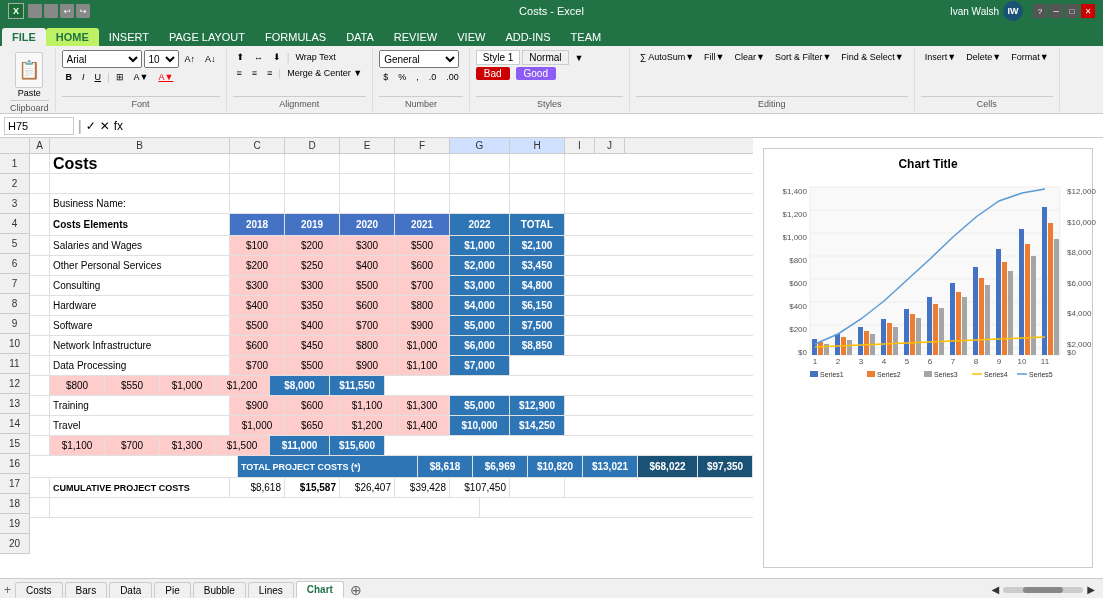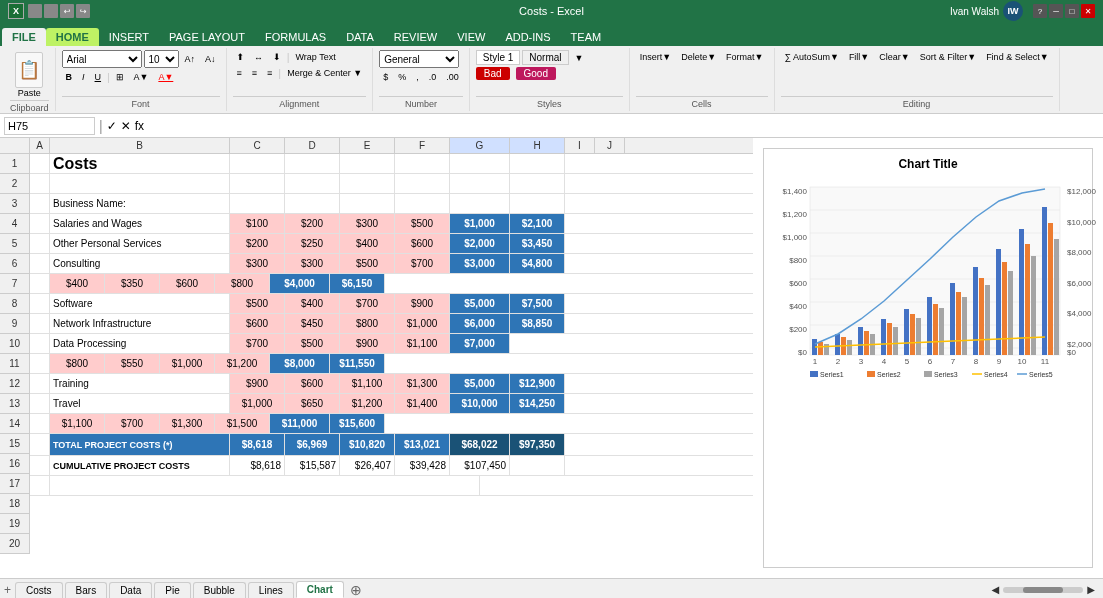--- a/index.html
+++ b/index.html
@@ -79,21 +79,21 @@
     .formula-bar {
       height: 24px;
       background: #fff;
       border-bottom: 1px solid #ccc;
       display: flex;
       align-items: center;
       padding: 0 4px;
       gap: 4px;
     }
     .name-box {
-      width: 91px;
+      width: 70px;
       height: 18px;
       border: 1px solid #ccc;
       font-size: 11px;
       padding: 0 3px;
     }
     .formula-bar-sep { color: #999; font-size: 14px; }
     .formula-input { flex: 1; height: 18px; border: none; outline: none; font-size: 11px; }
 
     
     .main-area {
@@ -362,50 +362,50 @@
 
   <div class="ribbon-group" style="min-width:160px;">
     <div style="flex:1;display:flex;flex-direction:column;gap:2px;width:100%;">
       <div class="ribbon-row">
         <div style="border:1px solid #ccc;padding:1px 6px;font-size:10px;background:#fff;">Style 1</div>
         <div style="border:1px solid #ccc;padding:1px 6px;font-size:10px;background:#f0f0f0;">Normal</div>
         <button class="ribbon-btn">▼</button>
       </div>
       <div class="ribbon-row">
         <div style="background:#c00;color:white;padding:1px 8px;font-size:10px;border-radius:2px;">Bad</div>
-        <div style="background:#be185d;color:white;padding:1px 8px;font-size:10px;border-radius:2px;margin-left:4px;">Good</div>
+        <div style="background:#8b5cf6;color:white;padding:1px 8px;font-size:10px;border-radius:2px;margin-left:4px;">Good</div>
       </div>
     </div>
     <div class="ribbon-group-label">Styles</div>
-  </div>
-
-  <div class="ribbon-group" style="min-width:80px;">
-    <div style="flex:1;display:flex;gap:2px;align-items:flex-start;">
-      <div style="display:flex;flex-direction:column;align-items:center;">
-        <button class="ribbon-btn" style="font-size:9px;">Insert▼</button>
-      </div>
-      <div style="display:flex;flex-direction:column;align-items:center;">
-        <button class="ribbon-btn" style="font-size:9px;">Delete▼</button>
-      </div>
-      <div style="display:flex;flex-direction:column;align-items:center;">
-        <button class="ribbon-btn" style="font-size:9px;">Format▼</button>
-      </div>
-    </div>
-    <div class="ribbon-group-label">Cells</div>
   </div>
 
   <div class="ribbon-group" style="min-width:90px;">
     <div style="flex:1;display:flex;gap:2px;align-items:flex-start;">
       <button class="ribbon-btn" style="font-size:9px;">∑ AutoSum▼</button>
       <button class="ribbon-btn" style="font-size:9px;">Fill▼</button>
       <button class="ribbon-btn" style="font-size:9px;">Clear▼</button>
       <button class="ribbon-btn" style="font-size:9px;">Sort &amp; Filter▼</button>
       <button class="ribbon-btn" style="font-size:9px;">Find &amp; Select▼</button>
     </div>
     <div class="ribbon-group-label">Editing</div>
+  </div>
+
+  <div class="ribbon-group" style="min-width:80px;">
+    <div style="flex:1;display:flex;gap:2px;align-items:flex-start;">
+      <div style="display:flex;flex-direction:column;align-items:center;">
+        <button class="ribbon-btn" style="font-size:9px;">Insert▼</button>
+      </div>
+      <div style="display:flex;flex-direction:column;align-items:center;">
+        <button class="ribbon-btn" style="font-size:9px;">Delete▼</button>
+      </div>
+      <div style="display:flex;flex-direction:column;align-items:center;">
+        <button class="ribbon-btn" style="font-size:9px;">Format▼</button>
+      </div>
+    </div>
+    <div class="ribbon-group-label">Cells</div>
   </div>
 </div>
 
 <div class="formula-bar">
   <input class="name-box" value="H75" style="">
   <span class="formula-bar-sep">|</span>
   <span style="font-size:12px;cursor:pointer;">✓</span>
   <span style="font-size:12px;cursor:pointer;">✕</span>
   <span style="font-size:12px;cursor:pointer;">fx</span>
   <input class="formula-input" value="" style="">
@@ -481,20 +481,30 @@
           <div class="cell" style="width:20px;"></div>
           <div class="cell" style="width:180px;">Business Name:</div>
           <div class="cell" style="width:55px;"></div>
           <div class="cell" style="width:55px;"></div>
           <div class="cell" style="width:55px;"></div>
           <div class="cell" style="width:55px;"></div>
           <div class="cell" style="width:60px;"></div>
           <div class="cell" style="width:55px;"></div>
         </div>
 
+        <div class="data-row" style="height:22px;">
+          <div class="cell" style="width:20px;"></div>
+          <div class="cell label" style="width:180px;font-weight:bold;">Costs Elements</div>
+          <div class="cell header-row" style="width:55px;">2018</div>
+          <div class="cell header-row" style="width:55px;">2019</div>
+          <div class="cell header-row" style="width:55px;">2020</div>
+          <div class="cell header-row" style="width:55px;">2021</div>
+          <div class="cell year-2022" style="width:60px;">2022</div>
+          <div class="cell total-col" style="width:55px;">TOTAL</div>
+        </div>
 
         <div id="data-rows-container">
             <div class="data-row">
       <div class="cell" style="width:20px;"></div>
       <div class="cell" style="width:180px;">Salaries and Wages</div>
       <div class="cell red-light center" style="width:55px;">$100</div>
       <div class="cell red-light center" style="width:55px;">$200</div>
       <div class="cell red-light center" style="width:55px;">$300</div>
       <div class="cell red-light center" style="width:55px;">$500</div>
       <div class="cell year-2022" style="width:60px;">$1,000</div>
@@ -515,20 +525,21 @@
       <div class="cell" style="width:180px;">Consulting</div>
       <div class="cell red-light center" style="width:55px;">$300</div>
       <div class="cell red-light center" style="width:55px;">$300</div>
       <div class="cell red-light center" style="width:55px;">$500</div>
       <div class="cell red-light center" style="width:55px;">$700</div>
       <div class="cell year-2022" style="width:60px;">$3,000</div>
       <div class="cell total-col" style="width:55px;">$4,800</div>
     </div>
             <div class="data-row">
       <div class="cell" style="width:20px;"></div>
+      <div class="cell" style="width:180px;">Hardware</div>
       <div class="cell red-light center" style="width:55px;">$400</div>
       <div class="cell red-light center" style="width:55px;">$350</div>
       <div class="cell red-light center" style="width:55px;">$600</div>
       <div class="cell red-light center" style="width:55px;">$800</div>
       <div class="cell year-2022" style="width:60px;">$4,000</div>
       <div class="cell total-col" style="width:55px;">$6,150</div>
     </div>
             <div class="data-row">
       <div class="cell" style="width:20px;"></div>
       <div class="cell" style="width:180px;">Software</div>
@@ -592,36 +603,36 @@
       <div class="cell" style="width:20px;"></div>
       <div class="cell red-light center" style="width:55px;">$1,100</div>
       <div class="cell red-light center" style="width:55px;">$700</div>
       <div class="cell red-light center" style="width:55px;">$1,300</div>
       <div class="cell red-light center" style="width:55px;">$1,500</div>
       <div class="cell year-2022" style="width:60px;">$11,000</div>
       <div class="cell total-col" style="width:55px;">$15,600</div>
     </div>
           </div>
 
-        <div class="data-row" style="height:22px;">
+        <div class="data-row" style="height:22px;justify-content:flex-end;">
           <div class="cell" style="width:20px;"></div>
           <div class="cell total-row-label" style="width:180px;font-size:9px;">TOTAL PROJECT COSTS (*)</div>
           <div class="cell total-row" style="width:55px;">$8,618</div>
           <div class="cell total-row" style="width:55px;">$6,969</div>
           <div class="cell total-row" style="width:55px;">$10,820</div>
           <div class="cell total-row" style="width:55px;">$13,021</div>
           <div class="cell total-row" style="width:60px;background:#1a5276;">$68,022</div>
           <div class="cell total-row" style="width:55px;background:#1a5276;">$97,350</div>
         </div>
 
         <div class="data-row">
           <div class="cell" style="width:20px;"></div>
           <div class="cell" style="width:180px;font-size:9px;font-weight:bold;">CUMULATIVE PROJECT COSTS</div>
           <div class="cell right" style="width:55px;">$8,618</div>
-          <div class="cell right" style="width:55px;">$15,587</div>
+          <div class="cell right" style="width:55px;font-weight:bold;">$15,587</div>
           <div class="cell right" style="width:55px;">$26,407</div>
           <div class="cell right" style="width:55px;">$39,428</div>
           <div class="cell right" style="width:60px;">$107,450</div>
           <div class="cell right" style="width:55px;"></div>
         </div>
 
         <div class="data-row">
           <div class="cell" style="width:20px;"></div>
           <div class="cell" style="width:430px;"></div>
         </div>

